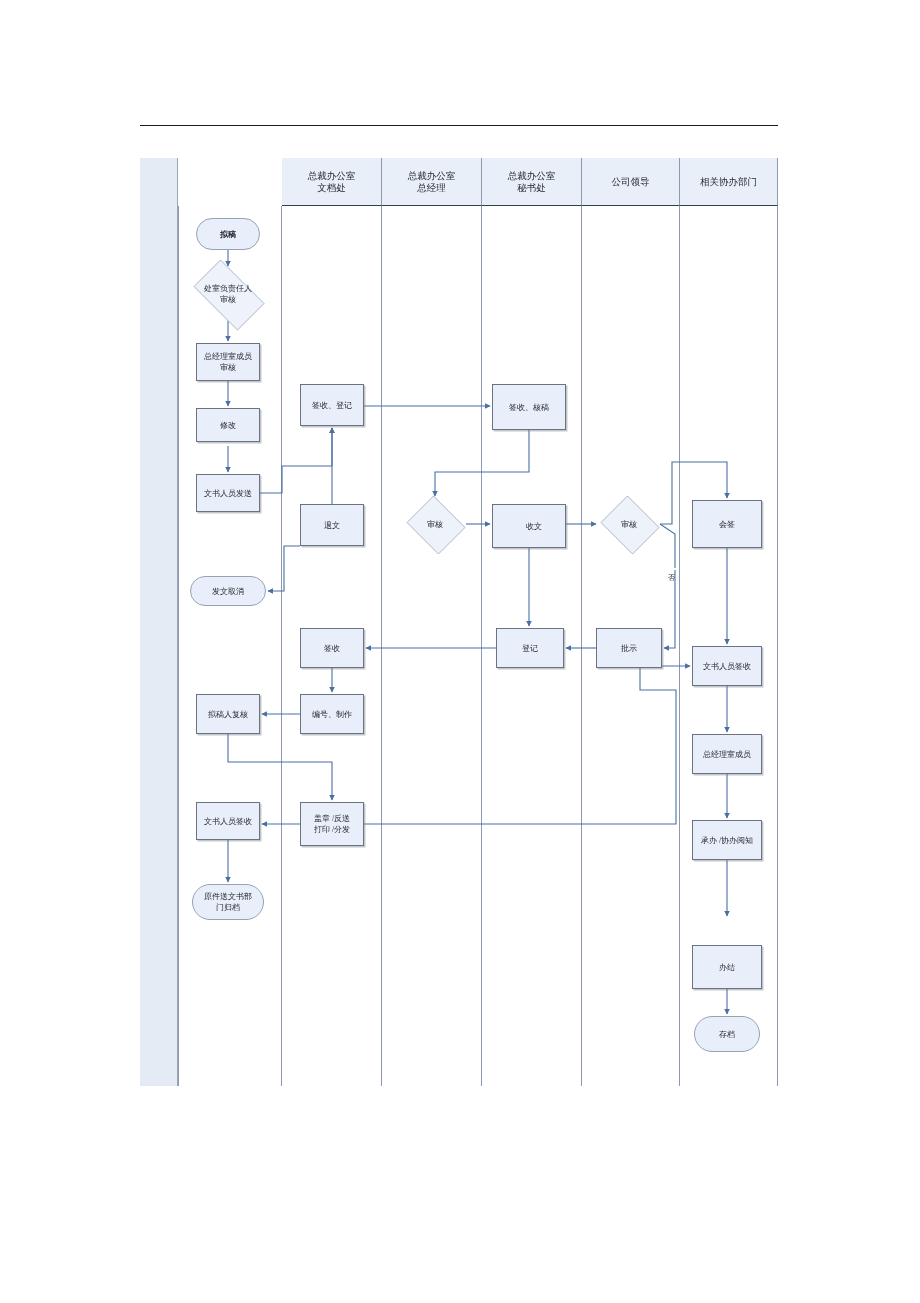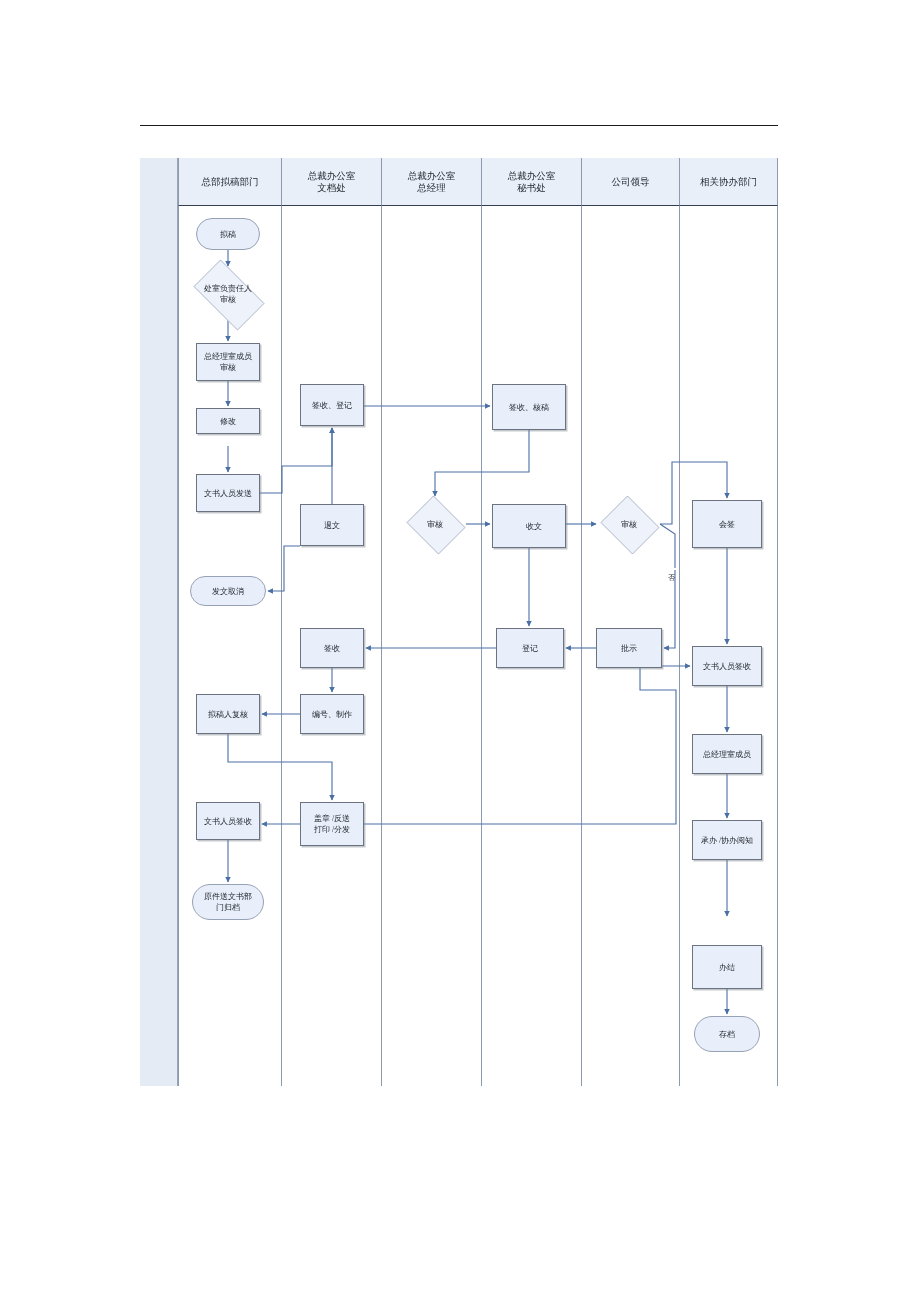--- a/index.html
+++ b/index.html
@@ -164,23 +164,20 @@
 </head>
 <body>
 
 <div id="doc-frame">
 
 
   <div id="gutter"></div>
 
   <div id="lanes">
 
-    <div class="lane-head first" style="left:0px;width:104px;">
-      <span>总部拟稿部门</span>
-    </div>
     <div class="lane-head" style="left:104px;width:100px;">
       <span>总裁办公室
 文档处</span>
     </div>
     <div class="lane-head" style="left:204px;width:100px;">
       <span>总裁办公室
 总经理</span>
     </div>
     <div class="lane-head" style="left:304px;width:100px;">
       <span>总裁办公室
@@ -254,36 +251,36 @@
     <path d="M727,548 L727,644"></path>
     <path d="M727,686 L727,732"></path>
     <path d="M727,774 L727,818"></path>
     <path d="M727,860 L727,916"></path>
     <path d="M727,962 L727,1014"></path>
   </g>
 </svg>
 
 <div id="node-layer">
 
-  <div class="node terminator" style="left:196px;top:218px;width:64px;height:32px;">
+  <div class="node terminator" style="left:196px;top:218px;width:64px;height:32px;font-weight:bold;">
     <span>拟稿</span>
   </div>
 
   <div class="node decision" style="left:185px;top:268px;width:86px;height:52px;">
     <div class="dia"></div>
     <span class="dlabel">处室负责任人
 审核</span>
   </div>
 
   <div class="node process" style="left:196px;top:343px;width:64px;height:38px;">
     <span>总经理室成员
 审核</span>
   </div>
 
-  <div class="node process" style="left:196px;top:408px;width:64px;height:26px;">
+  <div class="node process" style="left:196px;top:408px;width:64px;height:34px;">
     <span>修改</span>
   </div>
 
   <div class="node process" style="left:196px;top:474px;width:64px;height:38px;">
     <span>文书人员发送</span>
   </div>
 
   <div class="node terminator" style="left:190px;top:576px;width:76px;height:30px;">
     <span>发文取消</span>
   </div>

